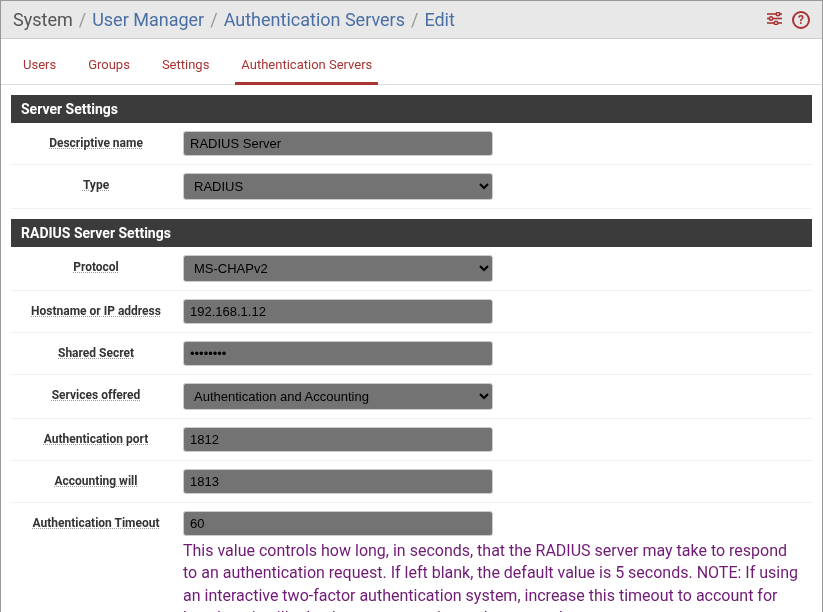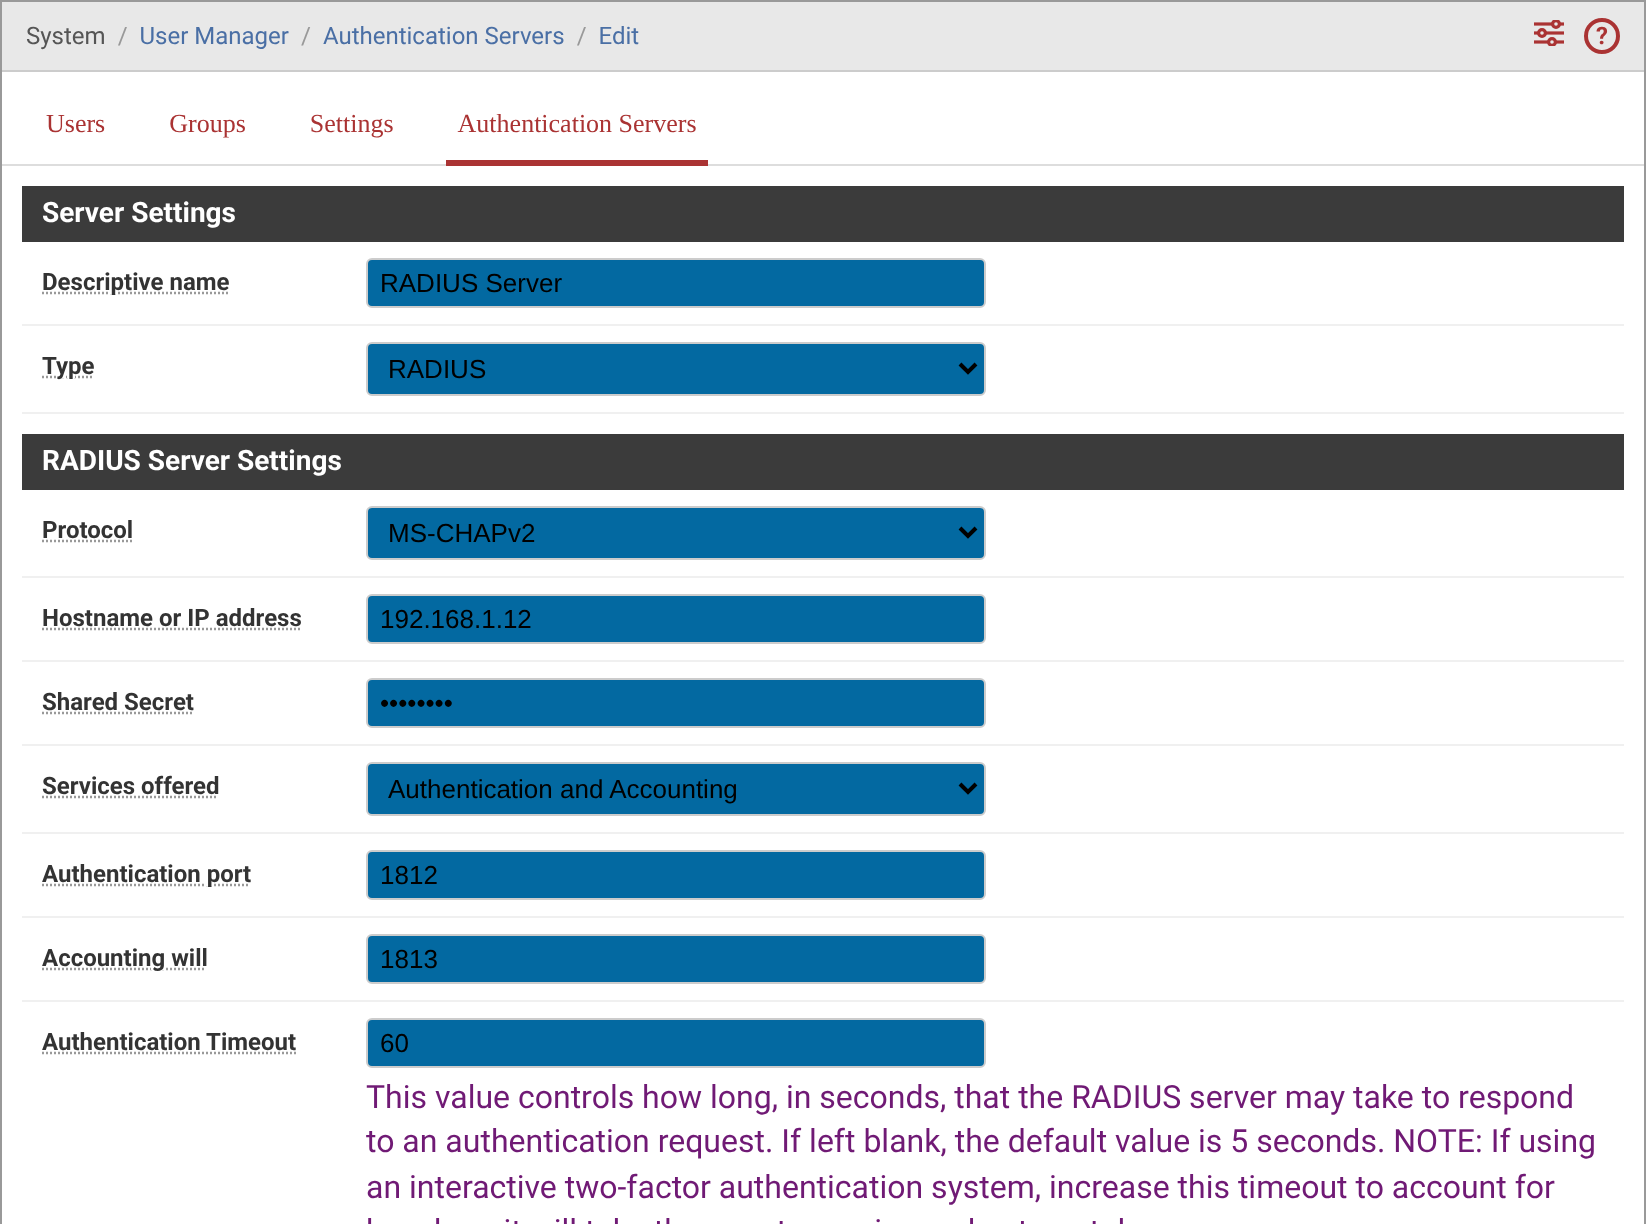--- a/index.html
+++ b/index.html
@@ -16,21 +16,21 @@
   }
   .header-bar {
     background: #e8e8e8;
     border-bottom: 1px solid #ccc;
     padding: 8px 12px;
     display: flex;
     justify-content: space-between;
     align-items: center;
   }
   .breadcrumb {
-    font-size: 12px;
+    font-size: 18px;
     display: flex;
     gap: 6px;
     align-items: center;
   }
   .breadcrumb .root {
     color: #555;
   }
   .breadcrumb .sep {
     color: #999;
   }
@@ -65,21 +65,20 @@
     gap: 20px;
     padding: 10px 16px 0 16px;
     border-bottom: 1px solid #ddd;
   }
   .tab {
     padding: 8px 6px 10px 6px;
     color: #a33;
     text-decoration: none;
     font-size: 13px;
     cursor: pointer;
-    font-family: Liberation Serif, serif;
   }
   .tab.active {
     border-bottom: 3px solid #a33;
     margin-bottom: -1px;
   }
   .section {
     margin: 10px;
   }
   .section-header {
     background: #3b3b3b;
@@ -90,36 +89,36 @@
   }
   .form-row {
     display: flex;
     align-items: flex-start;
     padding: 8px 10px;
     gap: 12px;
     border-bottom: 1px solid #f0f0f0;
   }
   .form-label {
     width: 150px;
-    text-align: left;
+    text-align: center;
     font-size: 12px;
     font-weight: bold;
     text-decoration: underline dotted #999;
     padding-top: 5px;
   }
   .form-field {
     flex: 1;
   }
   input[type="text"], input[type="password"], select {
     width: 310px;
     padding: 4px 6px;
     border: 1px solid #ccc;
     border-radius: 3px;
     font-size: 13px;
-    background: #0369a1;
+    background: #737373;
   }
   .help-text {
     font-size: 16px;
     color: #701a75;
     margin-top: 4px;
     line-height: 1.4;
     max-width: 620px;
   }
 </style>
 </head>

